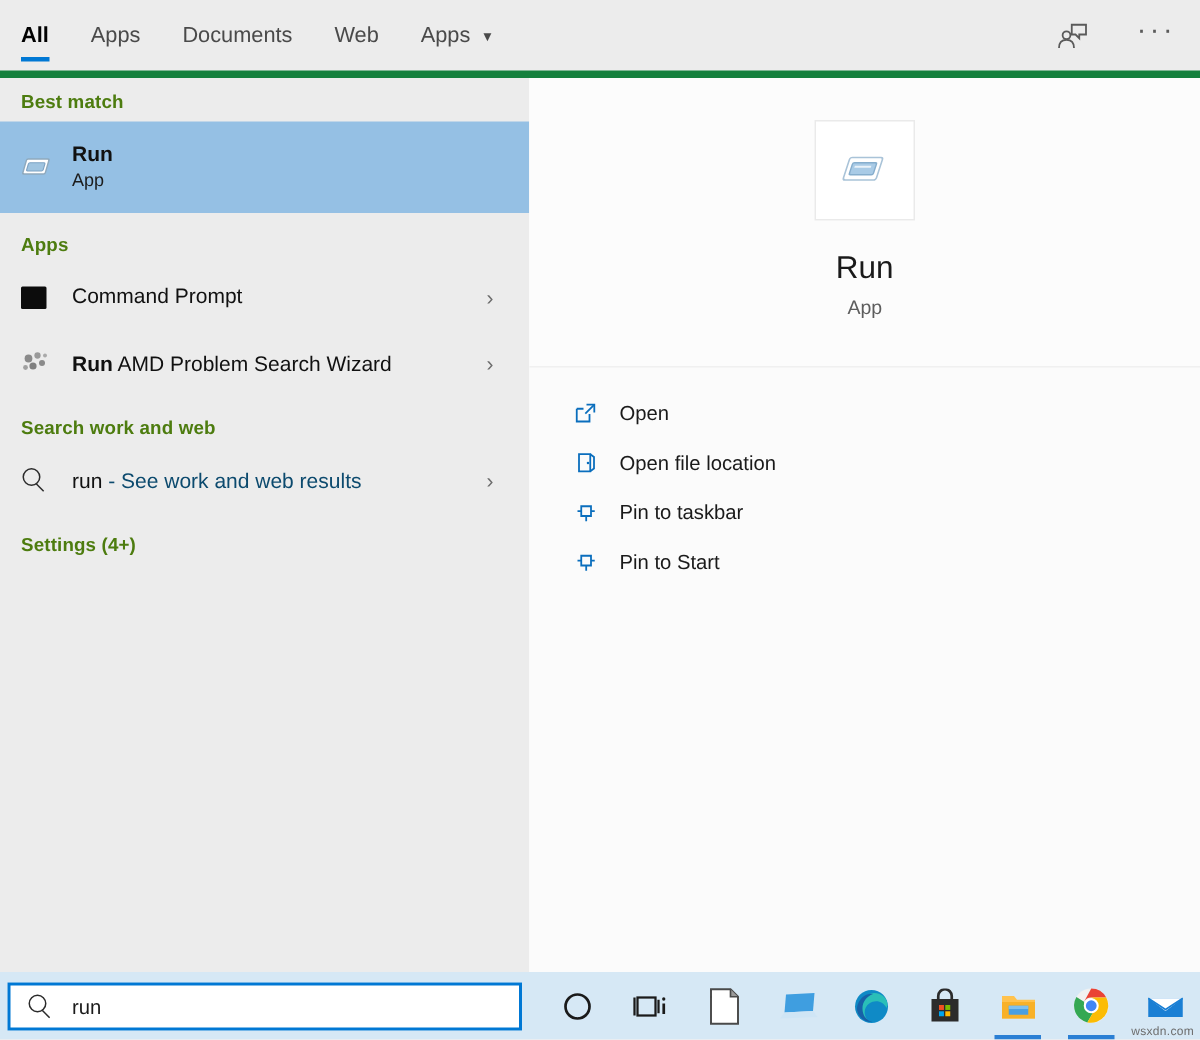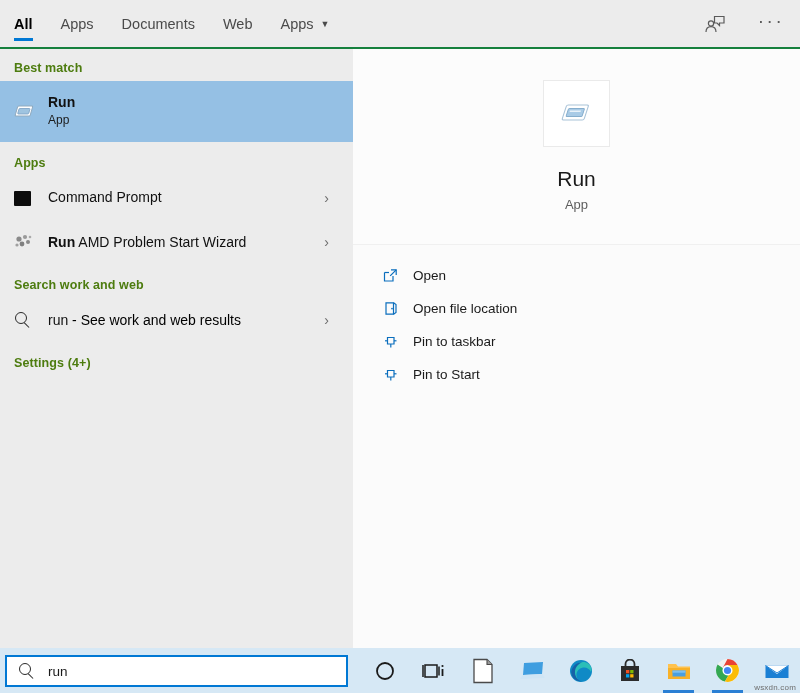--- a/index.html
+++ b/index.html
@@ -41,21 +41,21 @@
 
   
   .tabstrip {
     position: absolute;
     left: 0;
     top: 0;
     width: 800px;
     height: 47px;
     background: #ececec;
     z-index: 5;
-    border-bottom: 2px solid #15803d;
+    border-bottom: 5px solid #15803d;
     text-align: center;
   }
   .tabs {
     position: absolute;
     left: 14px;
     top: 0;
     height: 47px;
     display: flex;
     align-items: center;
     gap: 0px;
@@ -187,21 +187,21 @@
     padding-right: 14px;
     line-height: 1;
   }
 
   .title-mixed b { font-weight: bold; }
   .title-mixed span.light { font-weight: normal; }
   .title-mixed { font-size: 14px; color: #111; white-space: nowrap; }
 
   .web-title { font-size: 14px; color: #111; white-space: nowrap; }
   .web-title b { font-weight: normal; color: #111; }
-  .web-title .muted { color: #000000; }
+  .web-title .muted { color: #0c4a6e; }
 
   
   .cmd-icon {
     width: 17px; height: 15px;
     background: #0c0c0c;
     border-radius: 1px;
   }
   .mag {
     width: 18px; height: 18px;
     position: relative;
@@ -401,21 +401,21 @@
             <svg width="20" height="18" viewBox="0 0 20 18">
               <circle cx="5" cy="6" r="2.6" fill="#8a8a8a"></circle>
               <circle cx="11" cy="4" r="2.1" fill="#9a9a9a"></circle>
               <circle cx="14" cy="9" r="2.0" fill="#8a8a8a"></circle>
               <circle cx="8" cy="11" r="2.4" fill="#808080"></circle>
               <circle cx="3" cy="12" r="1.6" fill="#a0a0a0"></circle>
               <circle cx="16" cy="4" r="1.3" fill="#aaaaaa"></circle>
             </svg>
           </div>
           <div class="txtwrap">
-            <div class="title-mixed"><b>Run</b><span class="light"> AMD Problem Start Wizard</span></div>
+            <div class="title-mixed"><b>Run</b><span class="light"> AMD Problem Search Wizard</span></div>
           </div>
           <div class="chev">›</div>
         </div>
 
         <div class="section-head">Search work and web</div>
 
         <div class="row">
           <div class="ico">
             <div class="mag"></div>
           </div>

